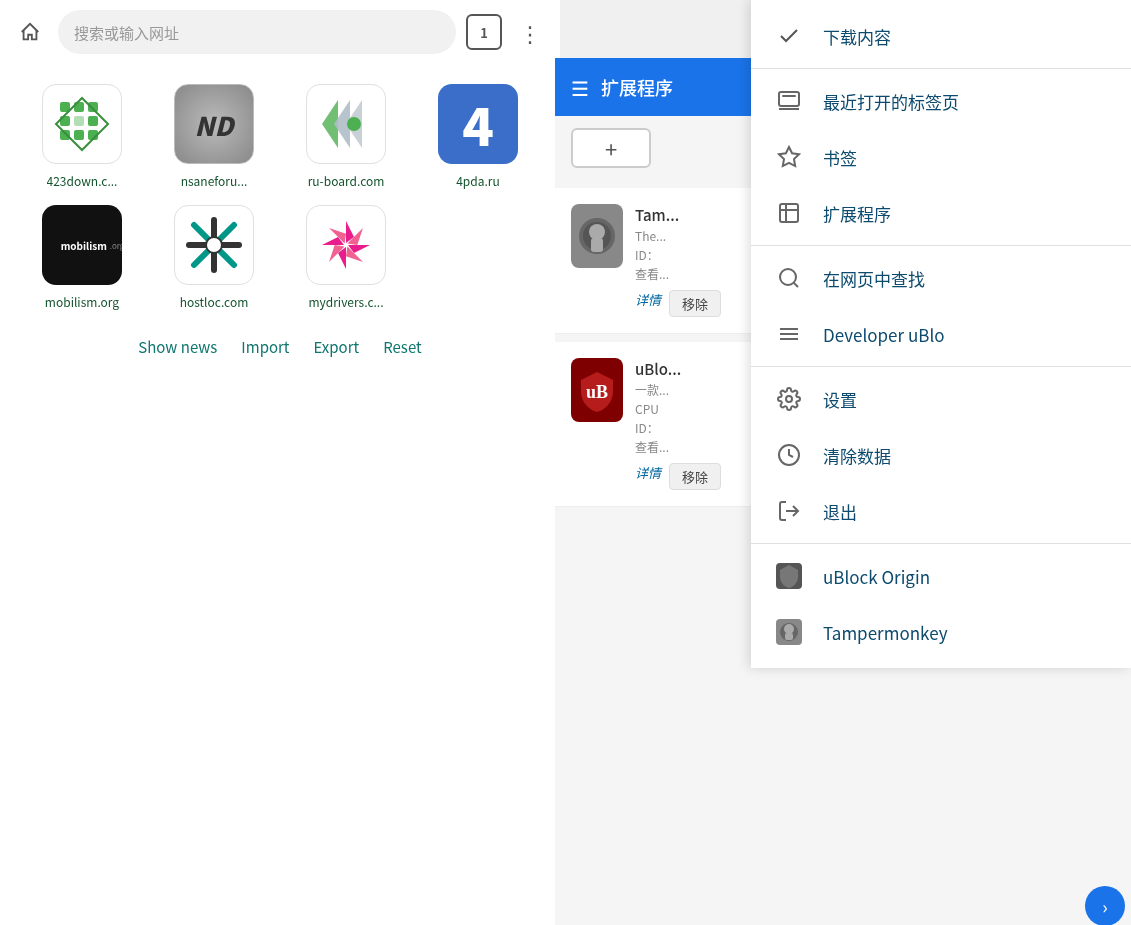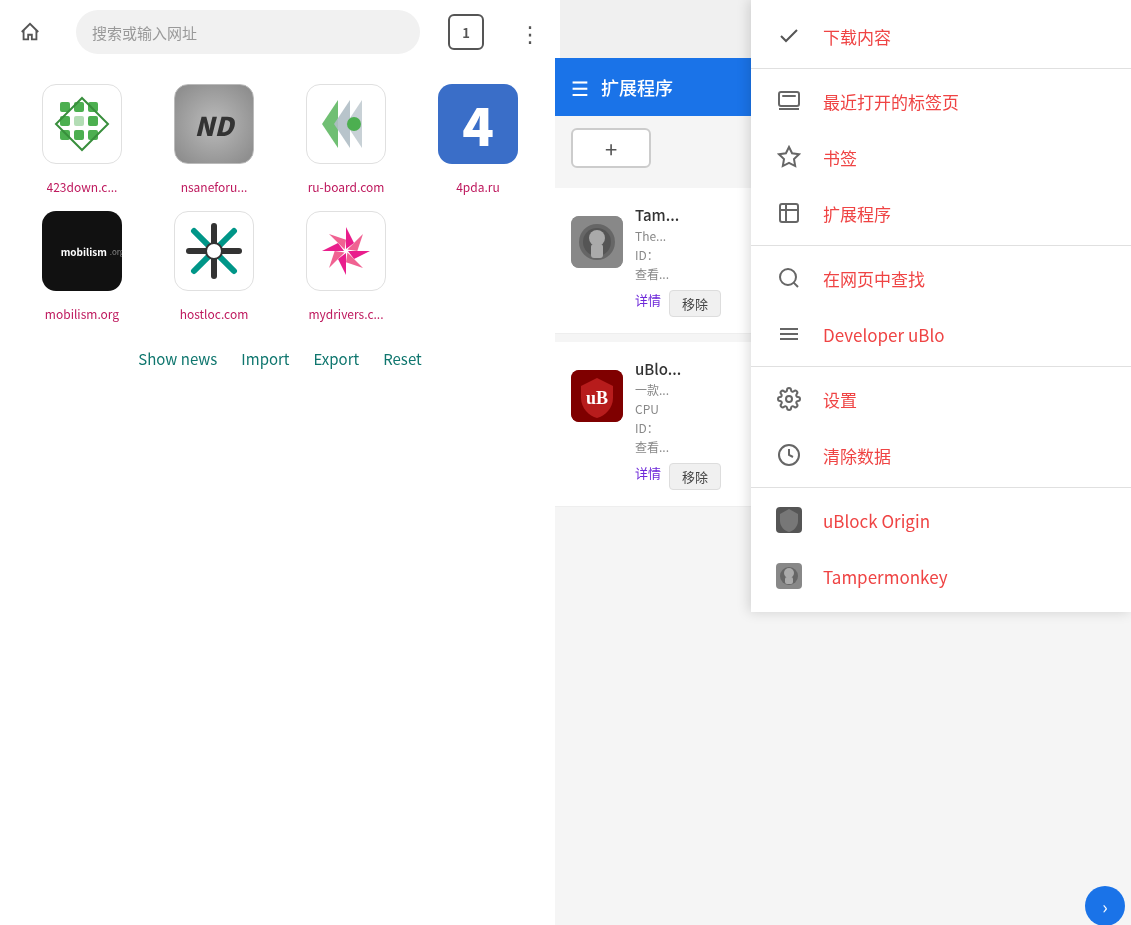--- a/index.html
+++ b/index.html
@@ -19,21 +19,21 @@
       width: 560px;
       height: 925px;
       background: #ffffff;
     }
 
     
     .top-bar {
       display: flex;
       align-items: center;
       padding: 10px 12px;
-      gap: 28px;
+      gap: 10px;
       background: #fff;
       justify-content: space-between;
     }
     .home-btn {
       width: 36px; height: 36px;
       display: flex; align-items: center; justify-content: center;
       color: #555; font-size: 20px; cursor: pointer; flex-shrink: 0;
     }
     .search-bar {
       flex: 1;
@@ -62,32 +62,32 @@
     }
 
     
     .shortcuts-grid {
       display: grid;
       grid-template-columns: repeat(4, 1fr);
       gap: 16px;
       padding: 20px 24px 10px;
     }
     .shortcut-item {
-      display: flex; flex-direction: column; align-items: center; gap: 14px;
+      display: flex; flex-direction: column; align-items: center; gap: 8px;
       cursor: pointer;
     }
     .shortcut-icon {
       width: 80px; height: 80px;
       border-radius: 14px;
       overflow: hidden;
       display: flex; align-items: center; justify-content: center;
       font-size: 28px;
     }
     .shortcut-label {
-      font-size: 12px; color: #be185d; text-align: center; max-width: 90px;
+      font-size: 12px; color: #14532d; text-align: center; max-width: 90px;
       white-space: nowrap; overflow: hidden; text-overflow: ellipsis;
     }
     .icon-nsane {
       background: #c8c8c8;
       color: #333; font-weight: 900; font-size: 32px;
       border: 1px solid #bbb;
     }
     .icon-4pda {
       background: #3a6ec8;
       color: #fff; font-weight: 900; font-size: 48px;
@@ -140,21 +140,21 @@
       height: 1px;
       background: #e0e0e0;
       margin: 4px 0;
     }
     .menu-icon {
       width: 28px; height: 28px;
       display: flex; align-items: center; justify-content: center;
       color: #666; font-size: 20px; flex-shrink: 0;
     }
     .menu-label {
-      font-size: 17px; color: #ef4444;
+      font-size: 17px; color: #0c4a6e;
     }
 
     
     .ext-content-area {
       position: absolute;
       left: 555px; top: 58px;
       width: 576px;
       height: 867px;
       background: #f5f5f5;
       overflow: hidden;
@@ -163,32 +163,31 @@
     
     .ext-entry {
       background: #fff;
       margin: 8px 0 0 0;
       padding: 16px;
       display: flex; gap: 12px;
       align-items: flex-start;
       border-bottom: 1px solid #eee;
     }
     .ext-entry-icon {
-      width: 52px; height: 52px;
+      width: 52px; height: 64px;
       border-radius: 8px;
       flex-shrink: 0;
       display: flex; align-items: center; justify-content: center;
       overflow: hidden;
-      margin-top: 12px;
     }
     .ext-entry-body { flex: 1; }
     .ext-entry-title { font-size: 15px; color: #333; font-weight: 500; }
     .ext-entry-sub { font-size: 12px; color: #888; margin-top: 2px; }
     .ext-entry-actions { display: flex; gap: 8px; margin-top: 8px; }
-    .btn-detail { color: #6d28d9; font-size: 13px; cursor: pointer; }
+    .btn-detail { color: #0369a1; font-size: 13px; cursor: pointer; font-style: italic; }
     .btn-remove {
       background: #f0f0f0; border: 1px solid #ddd;
       padding: 3px 12px; border-radius: 4px;
       font-size: 13px; color: #444; cursor: pointer;
     }
     .ext-toggle {
       width: 44px; height: 24px;
       background: #1a73e8;
       border-radius: 12px;
       position: relative;
@@ -482,20 +481,30 @@
   <div class="menu-item">
     <span class="menu-icon">
       <svg width="24" height="24" viewBox="0 0 24 24" fill="none" stroke="#666" stroke-width="2">
         <circle cx="12" cy="12" r="10"></circle>
         <polyline points="12 6 12 12 16 14"></polyline>
       </svg>
     </span>
     <span class="menu-label">清除数据</span>
   </div>
 
+  <div class="menu-item">
+    <span class="menu-icon">
+      <svg width="24" height="24" viewBox="0 0 24 24" fill="none" stroke="#666" stroke-width="2">
+        <path d="M9 21H5a2 2 0 0 1-2-2V5a2 2 0 0 1 2-2h4"></path>
+        <polyline points="16 17 21 12 16 7"></polyline>
+        <line x1="21" y1="12" x2="9" y2="12"></line>
+      </svg>
+    </span>
+    <span class="menu-label">退出</span>
+  </div>
 
   <div class="menu-divider"></div>
 
   <div class="menu-item">
     <span class="menu-icon">
       <svg width="26" height="26" viewBox="0 0 26 26">
         <rect width="26" height="26" rx="4" fill="#555"></rect>
         <path d="M13 2 L22 7 L22 14 C22 20 17 24 13 25 C9 24 4 20 4 14 L4 7 Z" fill="#777"></path>
       </svg>
     </span>

